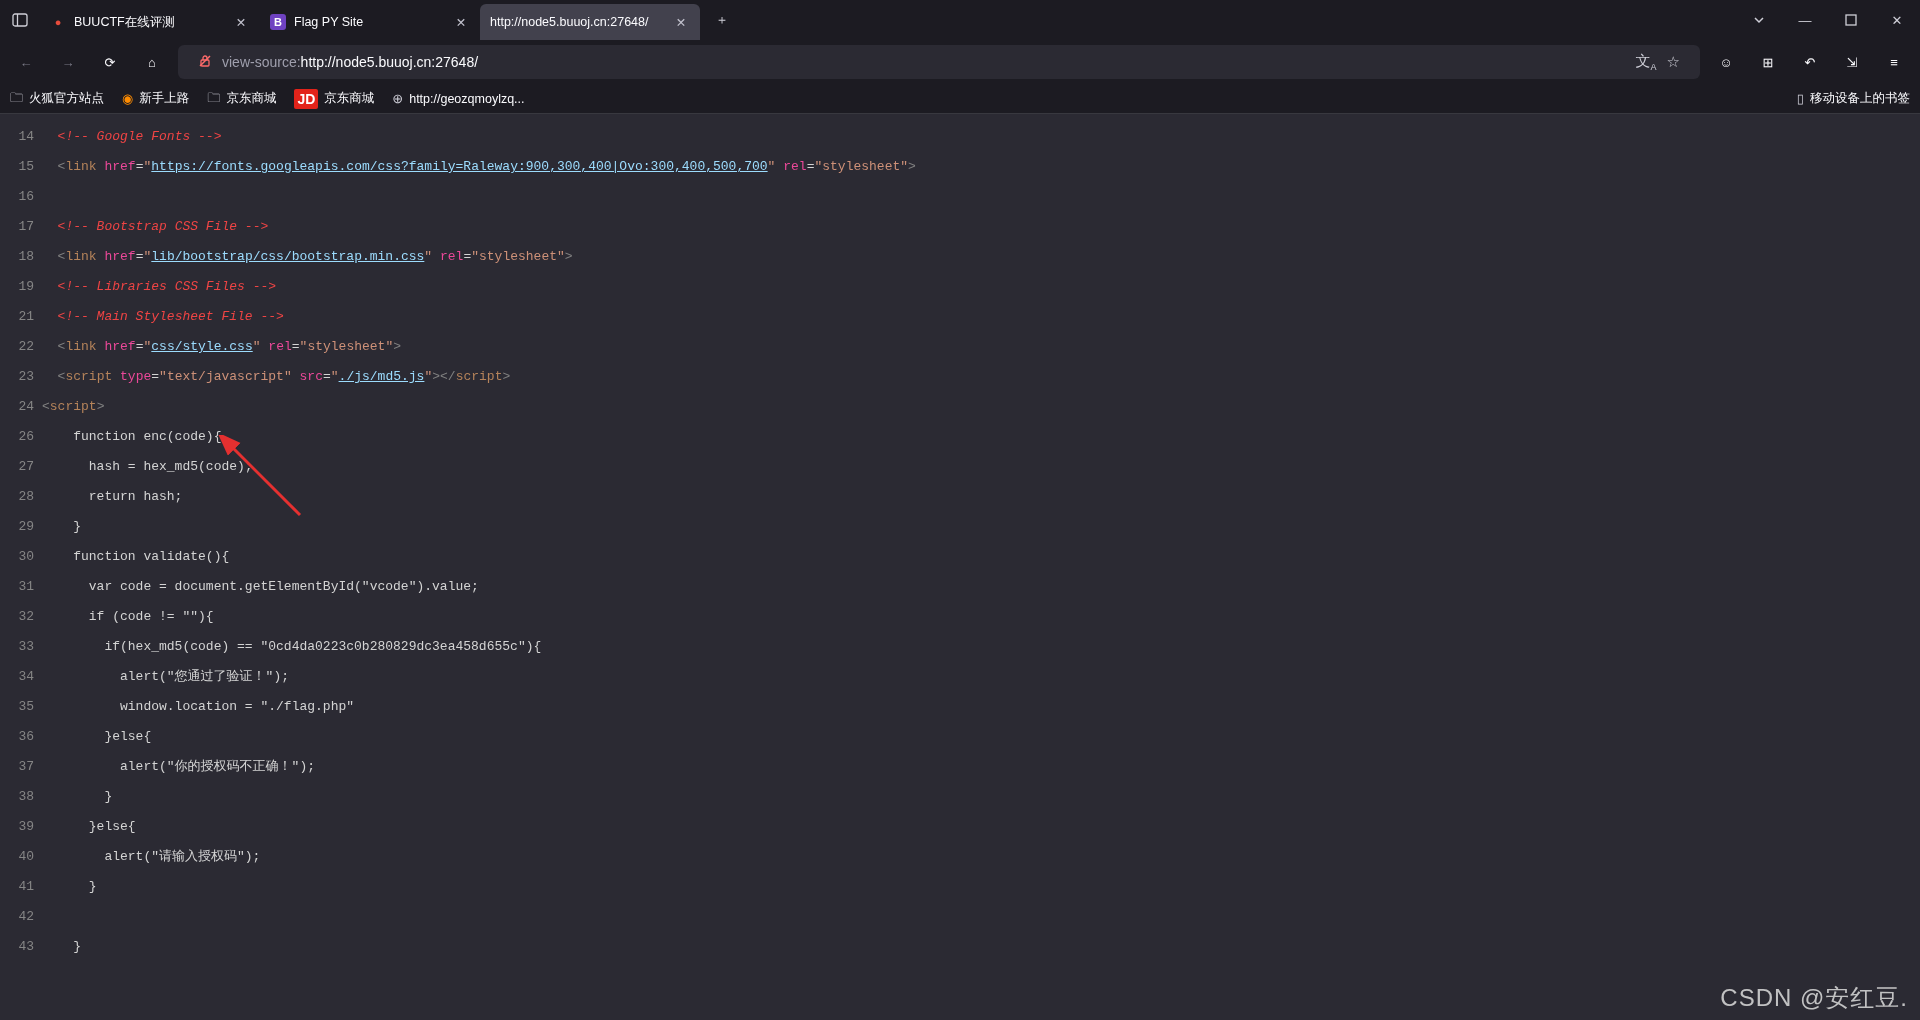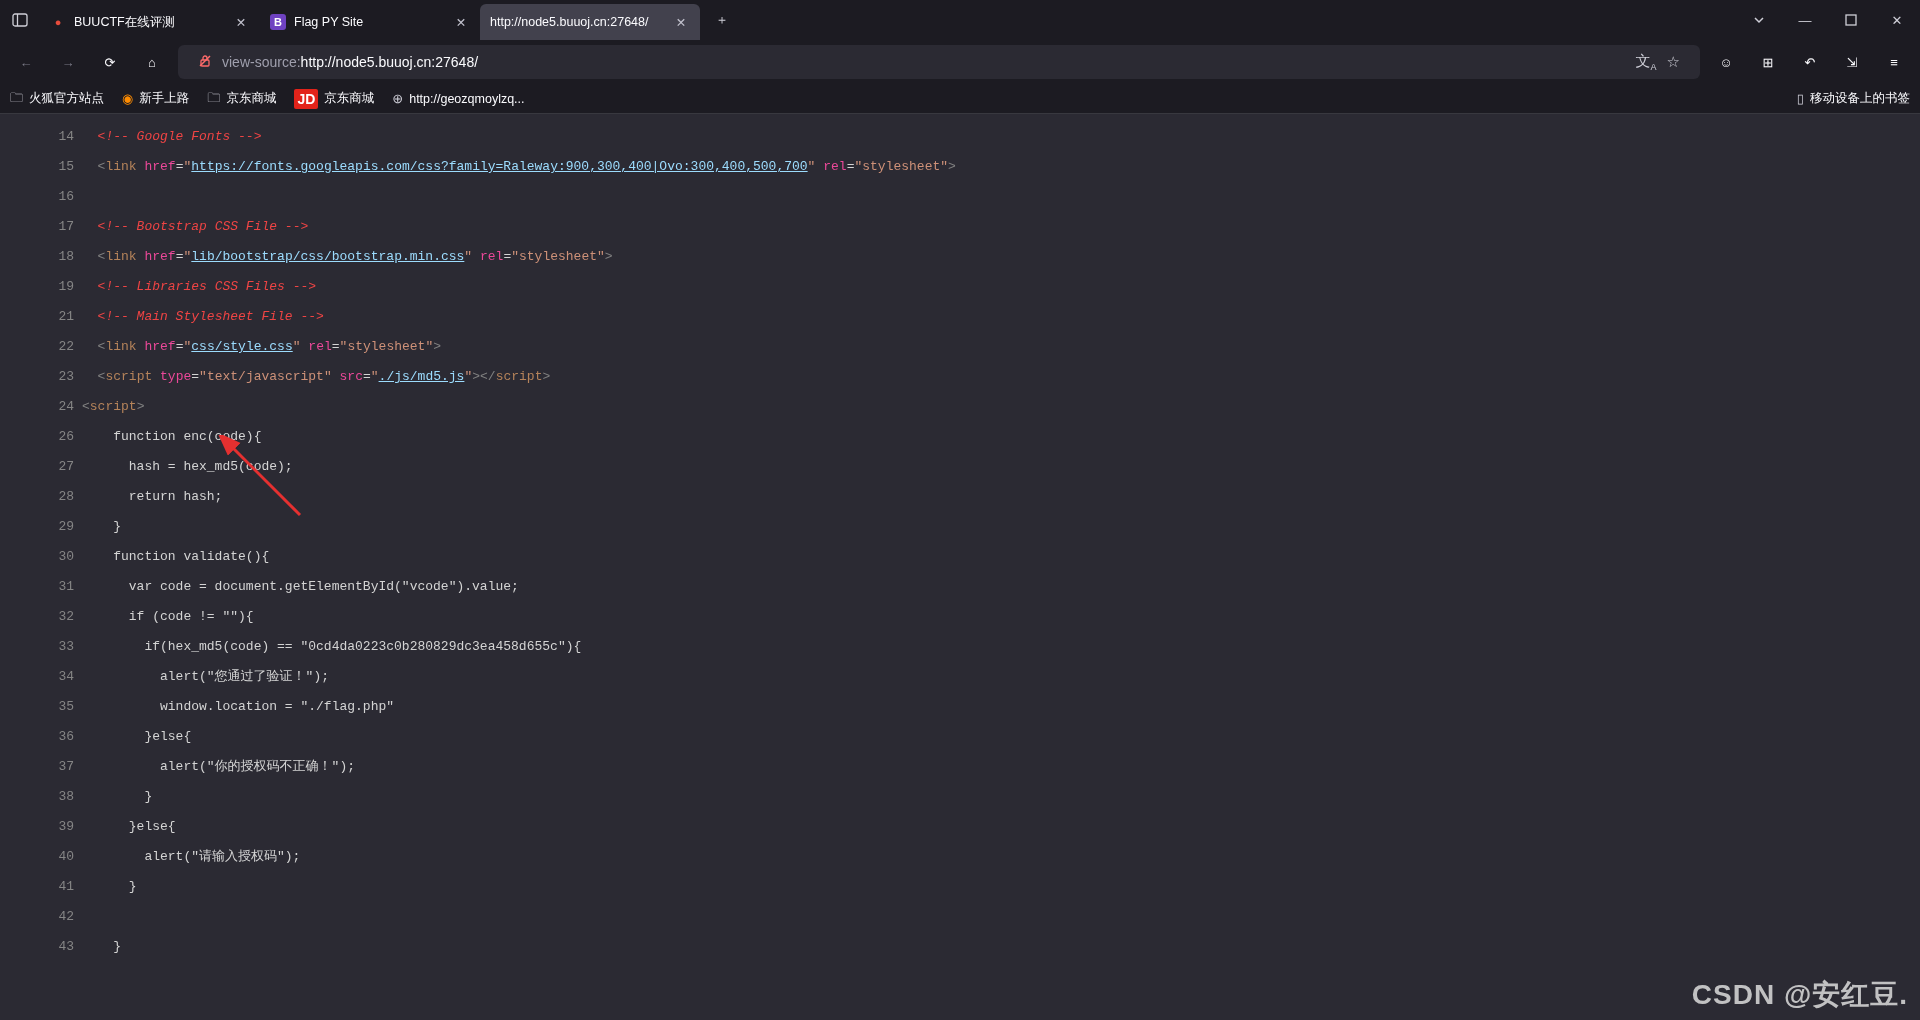--- a/index.html
+++ b/index.html
@@ -63,21 +63,20 @@
 }
 .bm { display: flex; align-items: center; gap: 6px; cursor: pointer; }
 .bm .ic { font-size: 13px; color: #cfcfd8; }
 .bm .jd { background: #e2231a; color: #fff; font-size: 14px; font-weight: bold; padding: 2px 3px; border-radius: 2px; }
 .bm .fox { color: #ff8c00; }
 .bookmarks .spacer { flex: 1; }
 .viewer {
   background: #2b2a33;
   height: calc(100% - 114px);
   overflow: hidden;
-  padding-left: 40px;
 }
 .code {
   font-family: Consolas, "Courier New", monospace;
   font-size: 13px;
   line-height: 15px;
   white-space: pre;
 }
 .row { display: flex; }
 .gut {
   width: 42px;
@@ -89,24 +88,23 @@
 .ln { color: #d4d4d4; }
 .cmt2 { color: #ef4444; font-style: italic; }
 .tag { color: #b5835a; }
 .ang { color: #808080; }
 .attr { color: #ec4899; }
 .str { color: #ce9178; }
 .link { color: #9cdcfe; text-decoration: underline; }
 .txt { color: #d4d4d4; }
 .watermark {
   position: absolute; right: 12px; bottom: 6px;
-  font-size: 28px; color: #dcdcdc; opacity: 0.85;
+  font-size: 24px; color: #dcdcdc; opacity: 0.85;
   letter-spacing: 1px;
   font-family: "Microsoft YaHei", sans-serif;
-  font-weight: bold;
 }
 .arrow {
   position: absolute;
   left: 210px; top: 435px;
   pointer-events: none;
 }
 </style>
 </head>
 <body>
 

